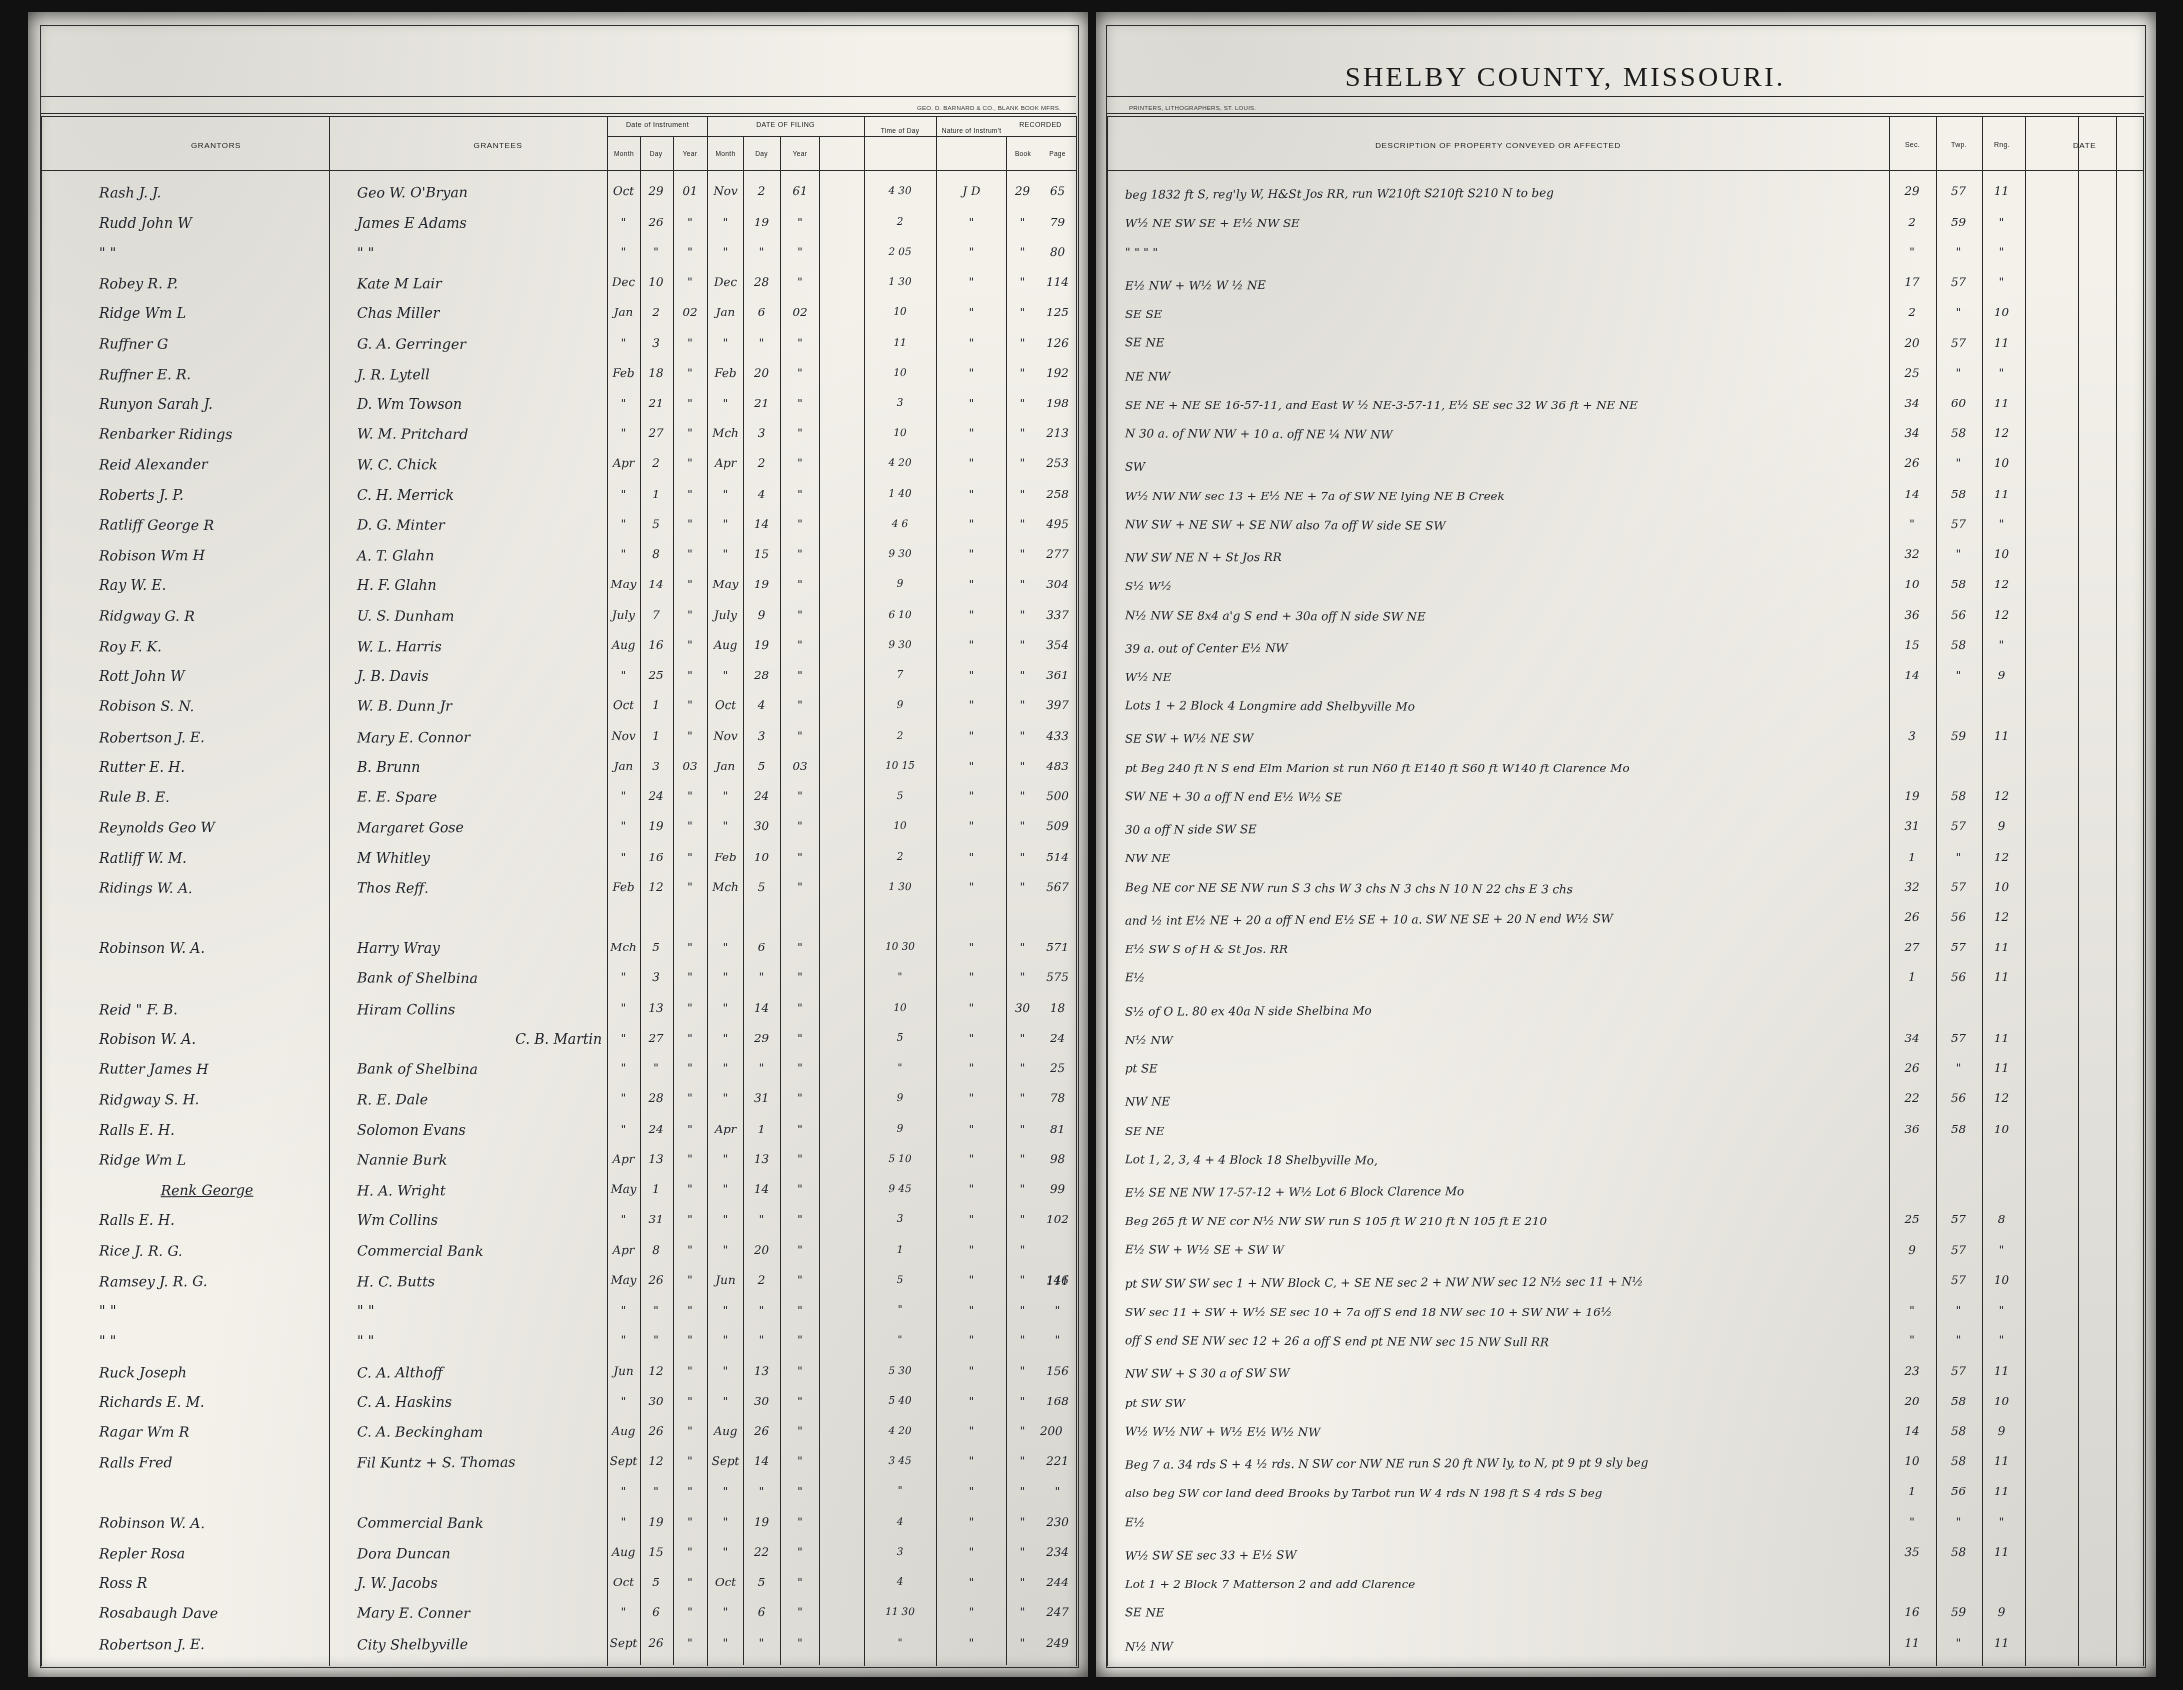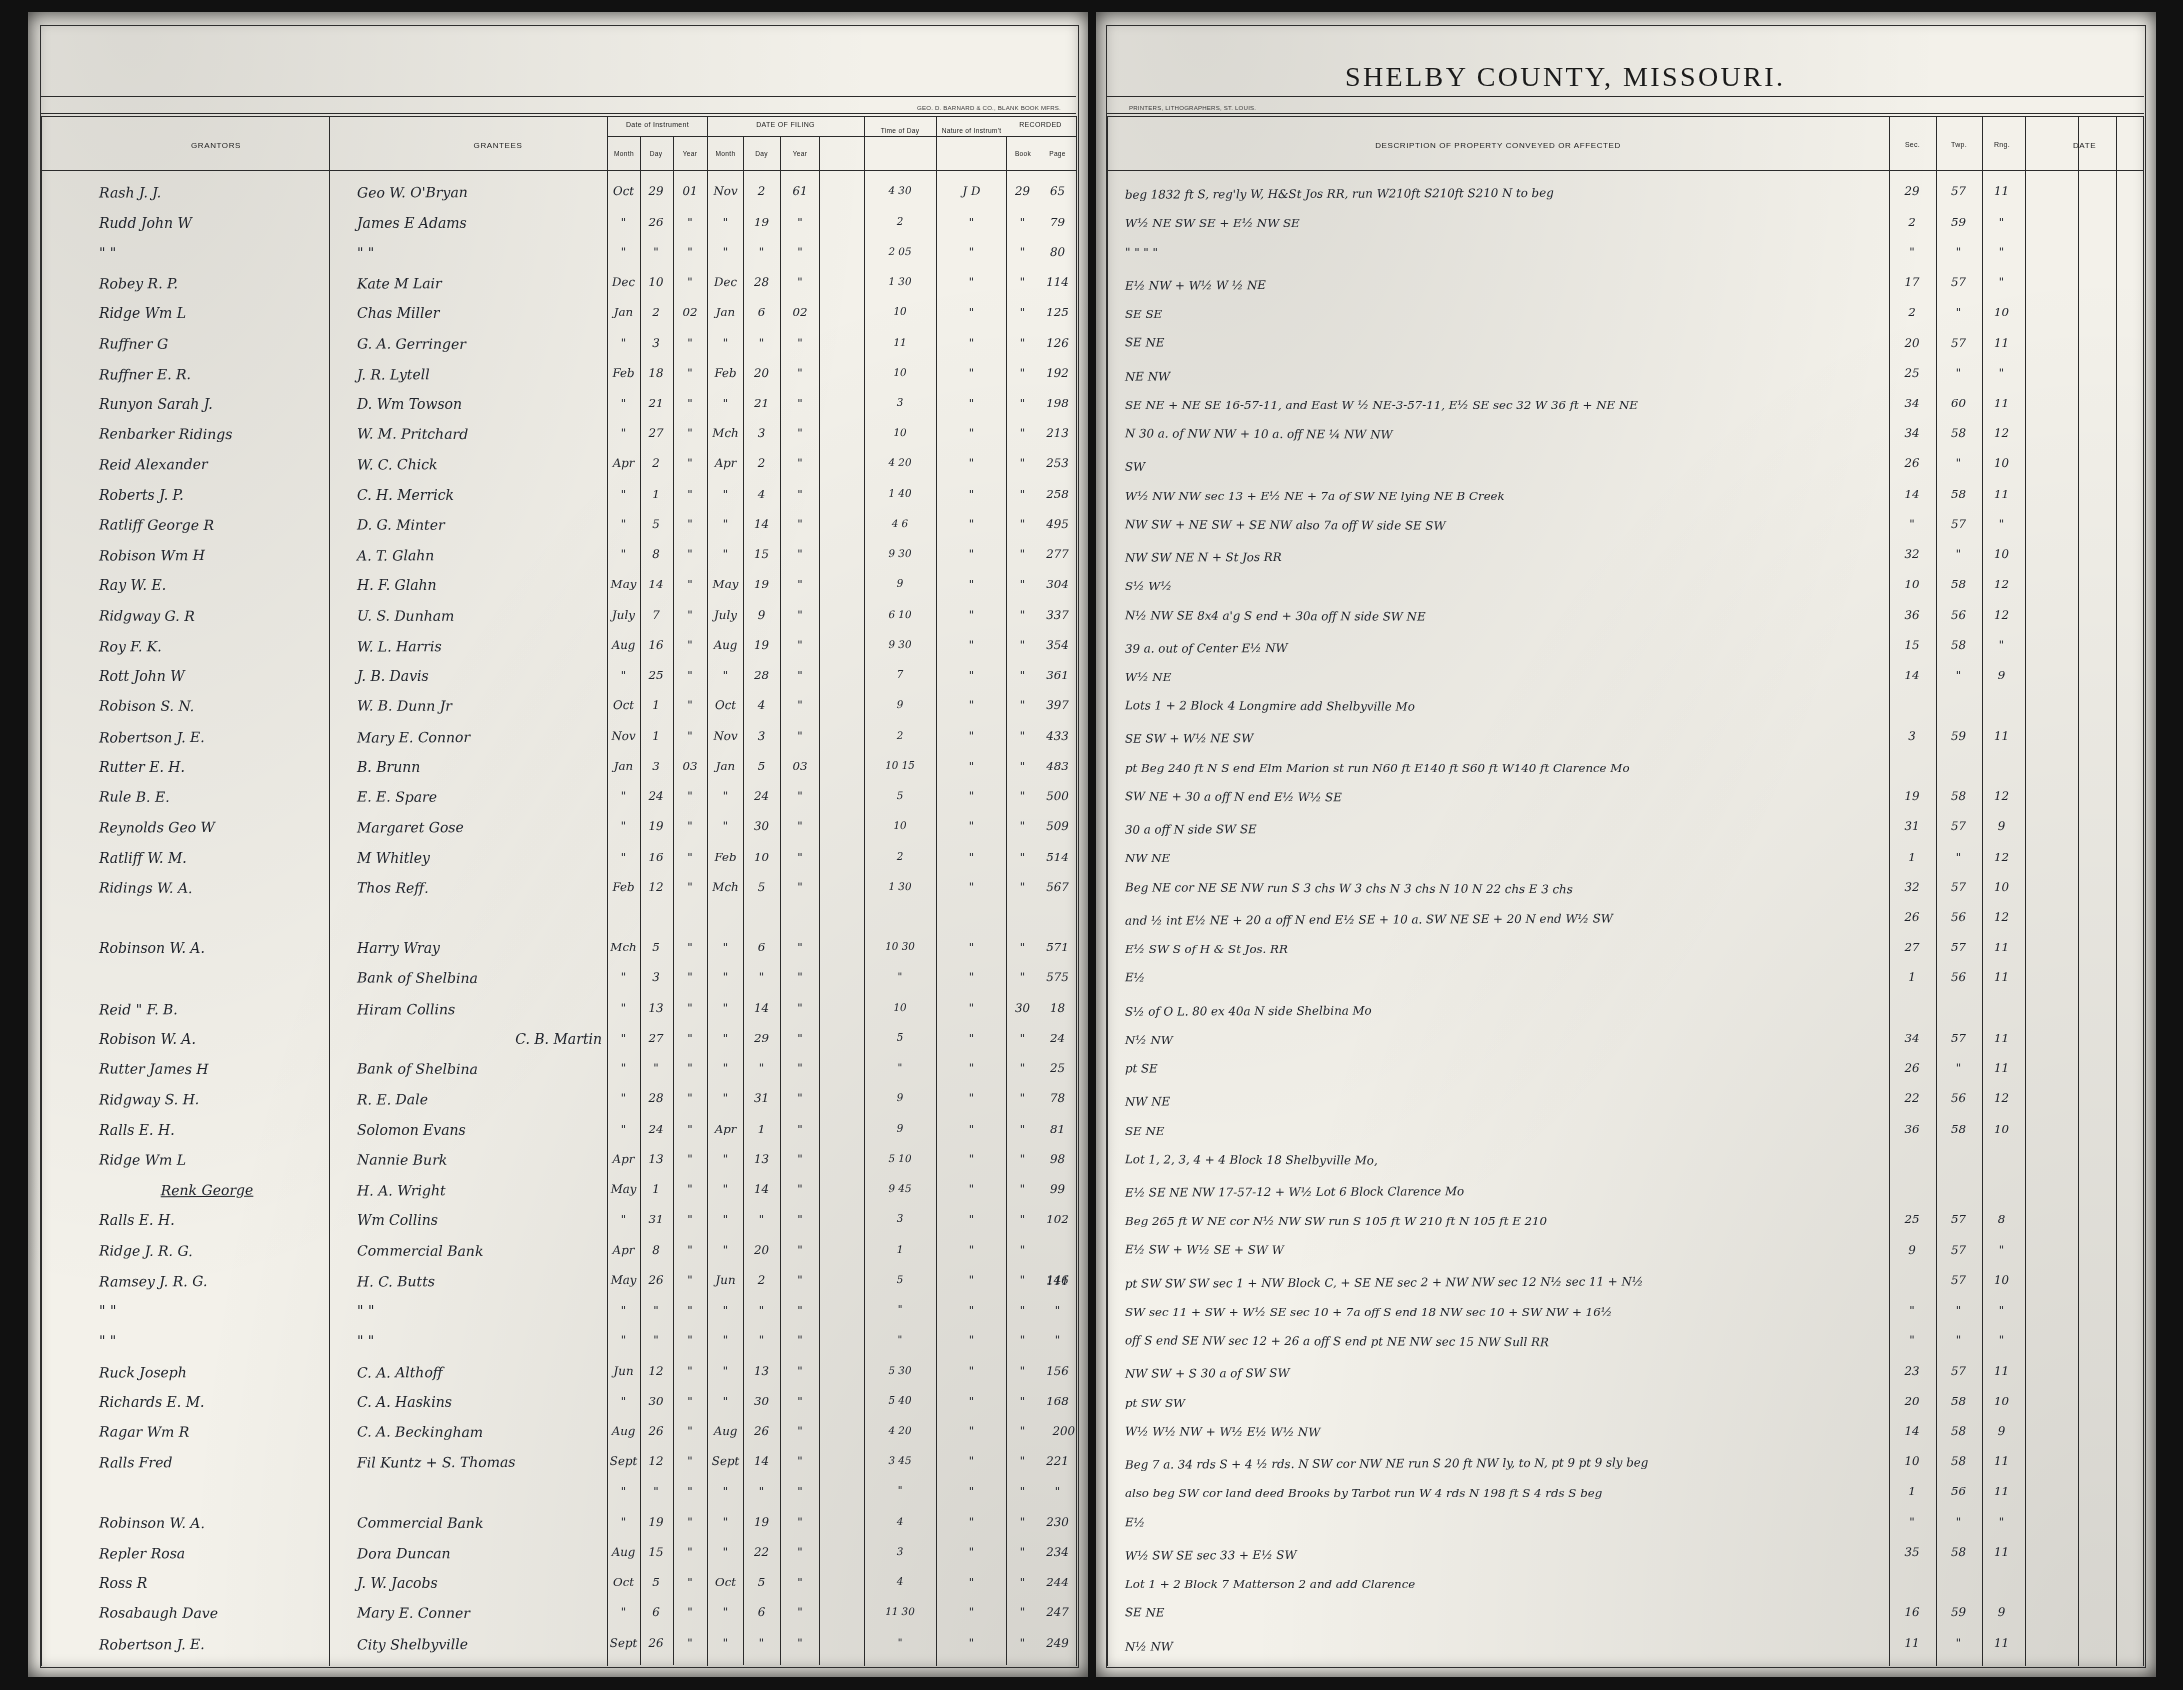--- a/index.html
+++ b/index.html
@@ -746,21 +746,21 @@
         <div class="hand xs" style="left: 866px; top: 1212px; width: 68px; text-align: center; transform: rotate(0deg);">3</div>
         <div class="hand s" style="left: 938px; top: 1212px; width: 67px; text-align: center; transform: rotate(0deg);">"</div>
         <div class="hand s" style="left: 1007px; top: 1212px; width: 31px; text-align: center; transform: rotate(0deg);">"</div>
         <div class="hand s" style="left: 1040px; top: 1212px; width: 35px; text-align: center; transform: rotate(0deg);">102</div>
         <div class="hand s" style="left: 1125px; top: 1214px; width: 762px; text-align: left; transform: rotate(0deg);">Beg 265 ft W NE cor N½ NW SW run S 105 ft W 210 ft N 105 ft E 210</div>
         <div class="hand s" style="left: 1890px; top: 1212px; width: 44px; text-align: center; transform: rotate(0deg);">25</div>
         <div class="hand s" style="left: 1937px; top: 1212px; width: 43px; text-align: center; transform: rotate(0deg);">57</div>
         <div class="hand s" style="left: 1980px; top: 1212px; width: 43px; text-align: center; transform: rotate(0deg);">8</div>
       </div>
       <div class="row-cellwrap" style="left: 0px; top: 0px;">
-        <div class="hand" style="left: 99px; top: 1243px; width: 226px; text-align: left; transform: rotate(0.25deg);">Ridge  J. R. G.</div>
+        <div class="hand" style="left: 99px; top: 1243px; width: 226px; text-align: left; transform: rotate(0.25deg);">Rice  J. R. G.</div>
         <div class="hand" style="left: 357px; top: 1243px; width: 245px; text-align: left; transform: rotate(0.25deg);">Commercial Bank</div>
         <div class="hand s" style="left: 608px; top: 1243px; width: 31px; text-align: center; transform: rotate(0.25deg);">Apr</div>
         <div class="hand s" style="left: 640px; top: 1243px; width: 32px; text-align: center; transform: rotate(0.25deg);">8</div>
         <div class="hand s" style="left: 674px; top: 1243px; width: 32px; text-align: center; transform: rotate(0.25deg);">"</div>
         <div class="hand s" style="left: 709px; top: 1243px; width: 33px; text-align: center; transform: rotate(0.25deg);">"</div>
         <div class="hand s" style="left: 744px; top: 1243px; width: 35px; text-align: center; transform: rotate(0.25deg);">20</div>
         <div class="hand s" style="left: 781px; top: 1243px; width: 38px; text-align: center; transform: rotate(0.25deg);">"</div>
         <div class="hand xs" style="left: 866px; top: 1243px; width: 68px; text-align: center; transform: rotate(0.25deg);">1</div>
         <div class="hand s" style="left: 938px; top: 1243px; width: 67px; text-align: center; transform: rotate(0.25deg);">"</div>
         <div class="hand s" style="left: 1007px; top: 1243px; width: 31px; text-align: center; transform: rotate(0.25deg);">"</div>
@@ -864,21 +864,21 @@
         <div class="hand" style="left: 357px; top: 1424px; width: 245px; text-align: left; transform: rotate(0.25deg);">C. A. Beckingham</div>
         <div class="hand s" style="left: 608px; top: 1424px; width: 31px; text-align: center; transform: rotate(0.25deg);">Aug</div>
         <div class="hand s" style="left: 640px; top: 1424px; width: 32px; text-align: center; transform: rotate(0.25deg);">26</div>
         <div class="hand s" style="left: 674px; top: 1424px; width: 32px; text-align: center; transform: rotate(0.25deg);">"</div>
         <div class="hand s" style="left: 709px; top: 1424px; width: 33px; text-align: center; transform: rotate(0.25deg);">Aug</div>
         <div class="hand s" style="left: 744px; top: 1424px; width: 35px; text-align: center; transform: rotate(0.25deg);">26</div>
         <div class="hand s" style="left: 781px; top: 1424px; width: 38px; text-align: center; transform: rotate(0.25deg);">"</div>
         <div class="hand xs" style="left: 866px; top: 1424px; width: 68px; text-align: center; transform: rotate(0.25deg);">4 20</div>
         <div class="hand s" style="left: 938px; top: 1424px; width: 67px; text-align: center; transform: rotate(0.25deg);">"</div>
         <div class="hand s" style="left: 1007px; top: 1424px; width: 31px; text-align: center; transform: rotate(0.25deg);">"</div>
-        <div class="hand s" style="left: 1040px; top: 1424px; width: 35px; text-align: right; transform: rotate(0.25deg);">200</div>
+        <div class="hand s" style="left: 1040px; top: 1424px; width: 35px; text-align: left; transform: rotate(0.25deg);">200</div>
         <div class="hand s" style="left: 1125px; top: 1426px; width: 762px; text-align: left; transform: rotate(0.25deg);">W½ W½  NW + W½ E½  W½ NW</div>
         <div class="hand s" style="left: 1890px; top: 1424px; width: 44px; text-align: center; transform: rotate(0.25deg);">14</div>
         <div class="hand s" style="left: 1937px; top: 1424px; width: 43px; text-align: center; transform: rotate(0.25deg);">58</div>
         <div class="hand s" style="left: 1980px; top: 1424px; width: 43px; text-align: center; transform: rotate(0.25deg);">9</div>
       </div>
       <div class="row-cellwrap" style="left: 0px; top: 0px;">
         <div class="hand" style="left: 99px; top: 1454px; width: 226px; text-align: left; transform: rotate(-0.25deg);">Ralls  Fred</div>
         <div class="hand" style="left: 357px; top: 1454px; width: 245px; text-align: left; transform: rotate(-0.25deg);">Fil Kuntz + S. Thomas</div>
         <div class="hand s" style="left: 608px; top: 1454px; width: 31px; text-align: center; transform: rotate(-0.25deg);">Sept</div>
         <div class="hand s" style="left: 640px; top: 1454px; width: 32px; text-align: center; transform: rotate(-0.25deg);">12</div>

